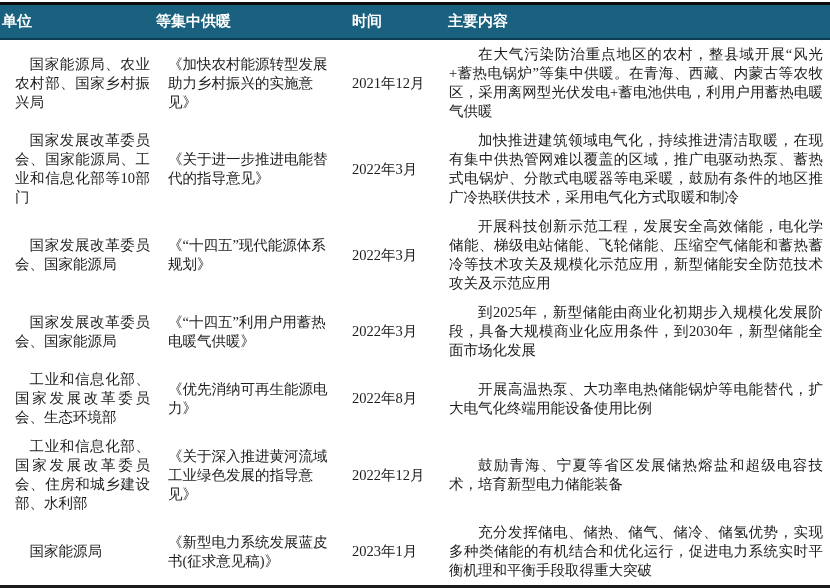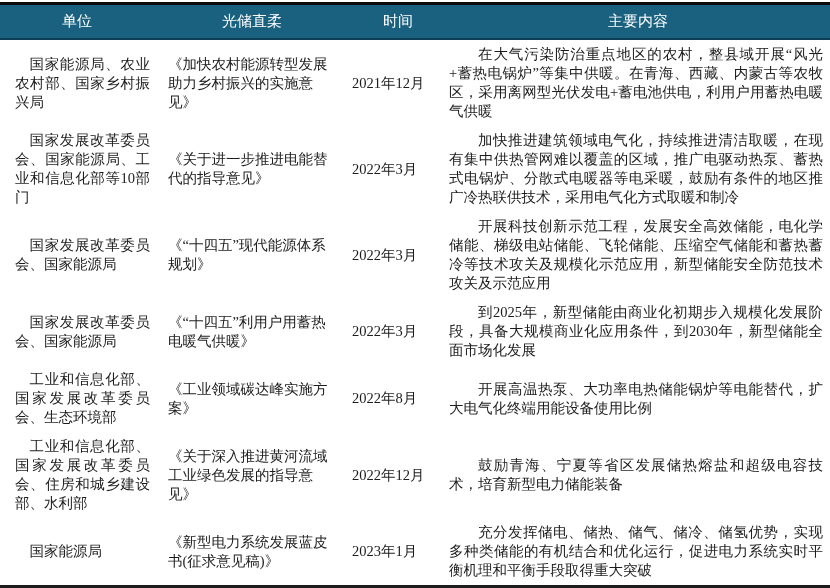--- a/index.html
+++ b/index.html
@@ -25,23 +25,23 @@
     border-bottom:3px solid var(--bottom-border);
   }
   col.c-unit{width:154px;}
   col.c-policy{width:196px;}
   col.c-time{width:96px;}
   col.c-content{width:384px;}
   thead th{
     background:var(--header-bg);
     color:var(--header-text);
     font-family:"Liberation Sans","DejaVu Sans",sans-serif;
-    font-weight:normal;
+    font-weight:bold;
     font-size:15px;
-    text-align:center;
+    text-align:left;
     padding:7px 2px;
     border-bottom:2px solid var(--header-border);
   }
   tbody td{
     font-size:14.5px;
     line-height:19px;
     vertical-align:middle;
     padding:5px 2px;
     color:var(--text-color);
   }
@@ -74,21 +74,21 @@
   <table class="policy-table">
     <colgroup>
       <col class="c-unit">
       <col class="c-policy">
       <col class="c-time">
       <col class="c-content">
     </colgroup>
     <thead>
       <tr>
         <th>单位</th>
-        <th>光储直柔</th>
+        <th>等集中供暖</th>
         <th>时间</th>
         <th>主要内容</th>
       </tr>
     </thead>
     <tbody id="table-body">
         <tr>
     <td class="cell-unit">国家能源局、农业农村部、国家乡村振兴局</td>
     <td class="cell-policy">《加快农村能源转型发展助力乡村振兴的实施意见》</td>
     <td class="cell-time">2021年12月</td>
     <td class="cell-content">在大气污染防治重点地区的农村，整县域开展“风光+蓄热电锅炉”等集中供暖。在青海、西藏、内蒙古等农牧区，采用离网型光伏发电+蓄电池供电，利用户用蓄热电暖气供暖</td>
@@ -106,21 +106,21 @@
     <td class="cell-content">开展科技创新示范工程，发展安全高效储能，电化学储能、梯级电站储能、飞轮储能、压缩空气储能和蓄热蓄冷等技术攻关及规模化示范应用，新型储能安全防范技术攻关及示范应用</td>
   </tr>
         <tr>
     <td class="cell-unit">国家发展改革委员会、国家能源局</td>
     <td class="cell-policy">《“十四五”利用户用蓄热电暖气供暖》</td>
     <td class="cell-time">2022年3月</td>
     <td class="cell-content">到2025年，新型储能由商业化初期步入规模化发展阶段，具备大规模商业化应用条件，到2030年，新型储能全面市场化发展</td>
   </tr>
         <tr>
     <td class="cell-unit">工业和信息化部、国家发展改革委员会、生态环境部</td>
-    <td class="cell-policy">《工业领域碳达峰实施方案》</td>
+    <td class="cell-policy">《优先消纳可再生能源电力》</td>
     <td class="cell-time">2022年8月</td>
     <td class="cell-content">开展高温热泵、大功率电热储能锅炉等电能替代，扩大电气化终端用能设备使用比例</td>
   </tr>
         <tr>
     <td class="cell-unit">工业和信息化部、国家发展改革委员会、住房和城乡建设部、水利部</td>
     <td class="cell-policy">《关于深入推进黄河流域工业绿色发展的指导意见》</td>
     <td class="cell-time">2022年12月</td>
     <td class="cell-content">鼓励青海、宁夏等省区发展储热熔盐和超级电容技术，培育新型电力储能装备</td>
   </tr>
         <tr>

